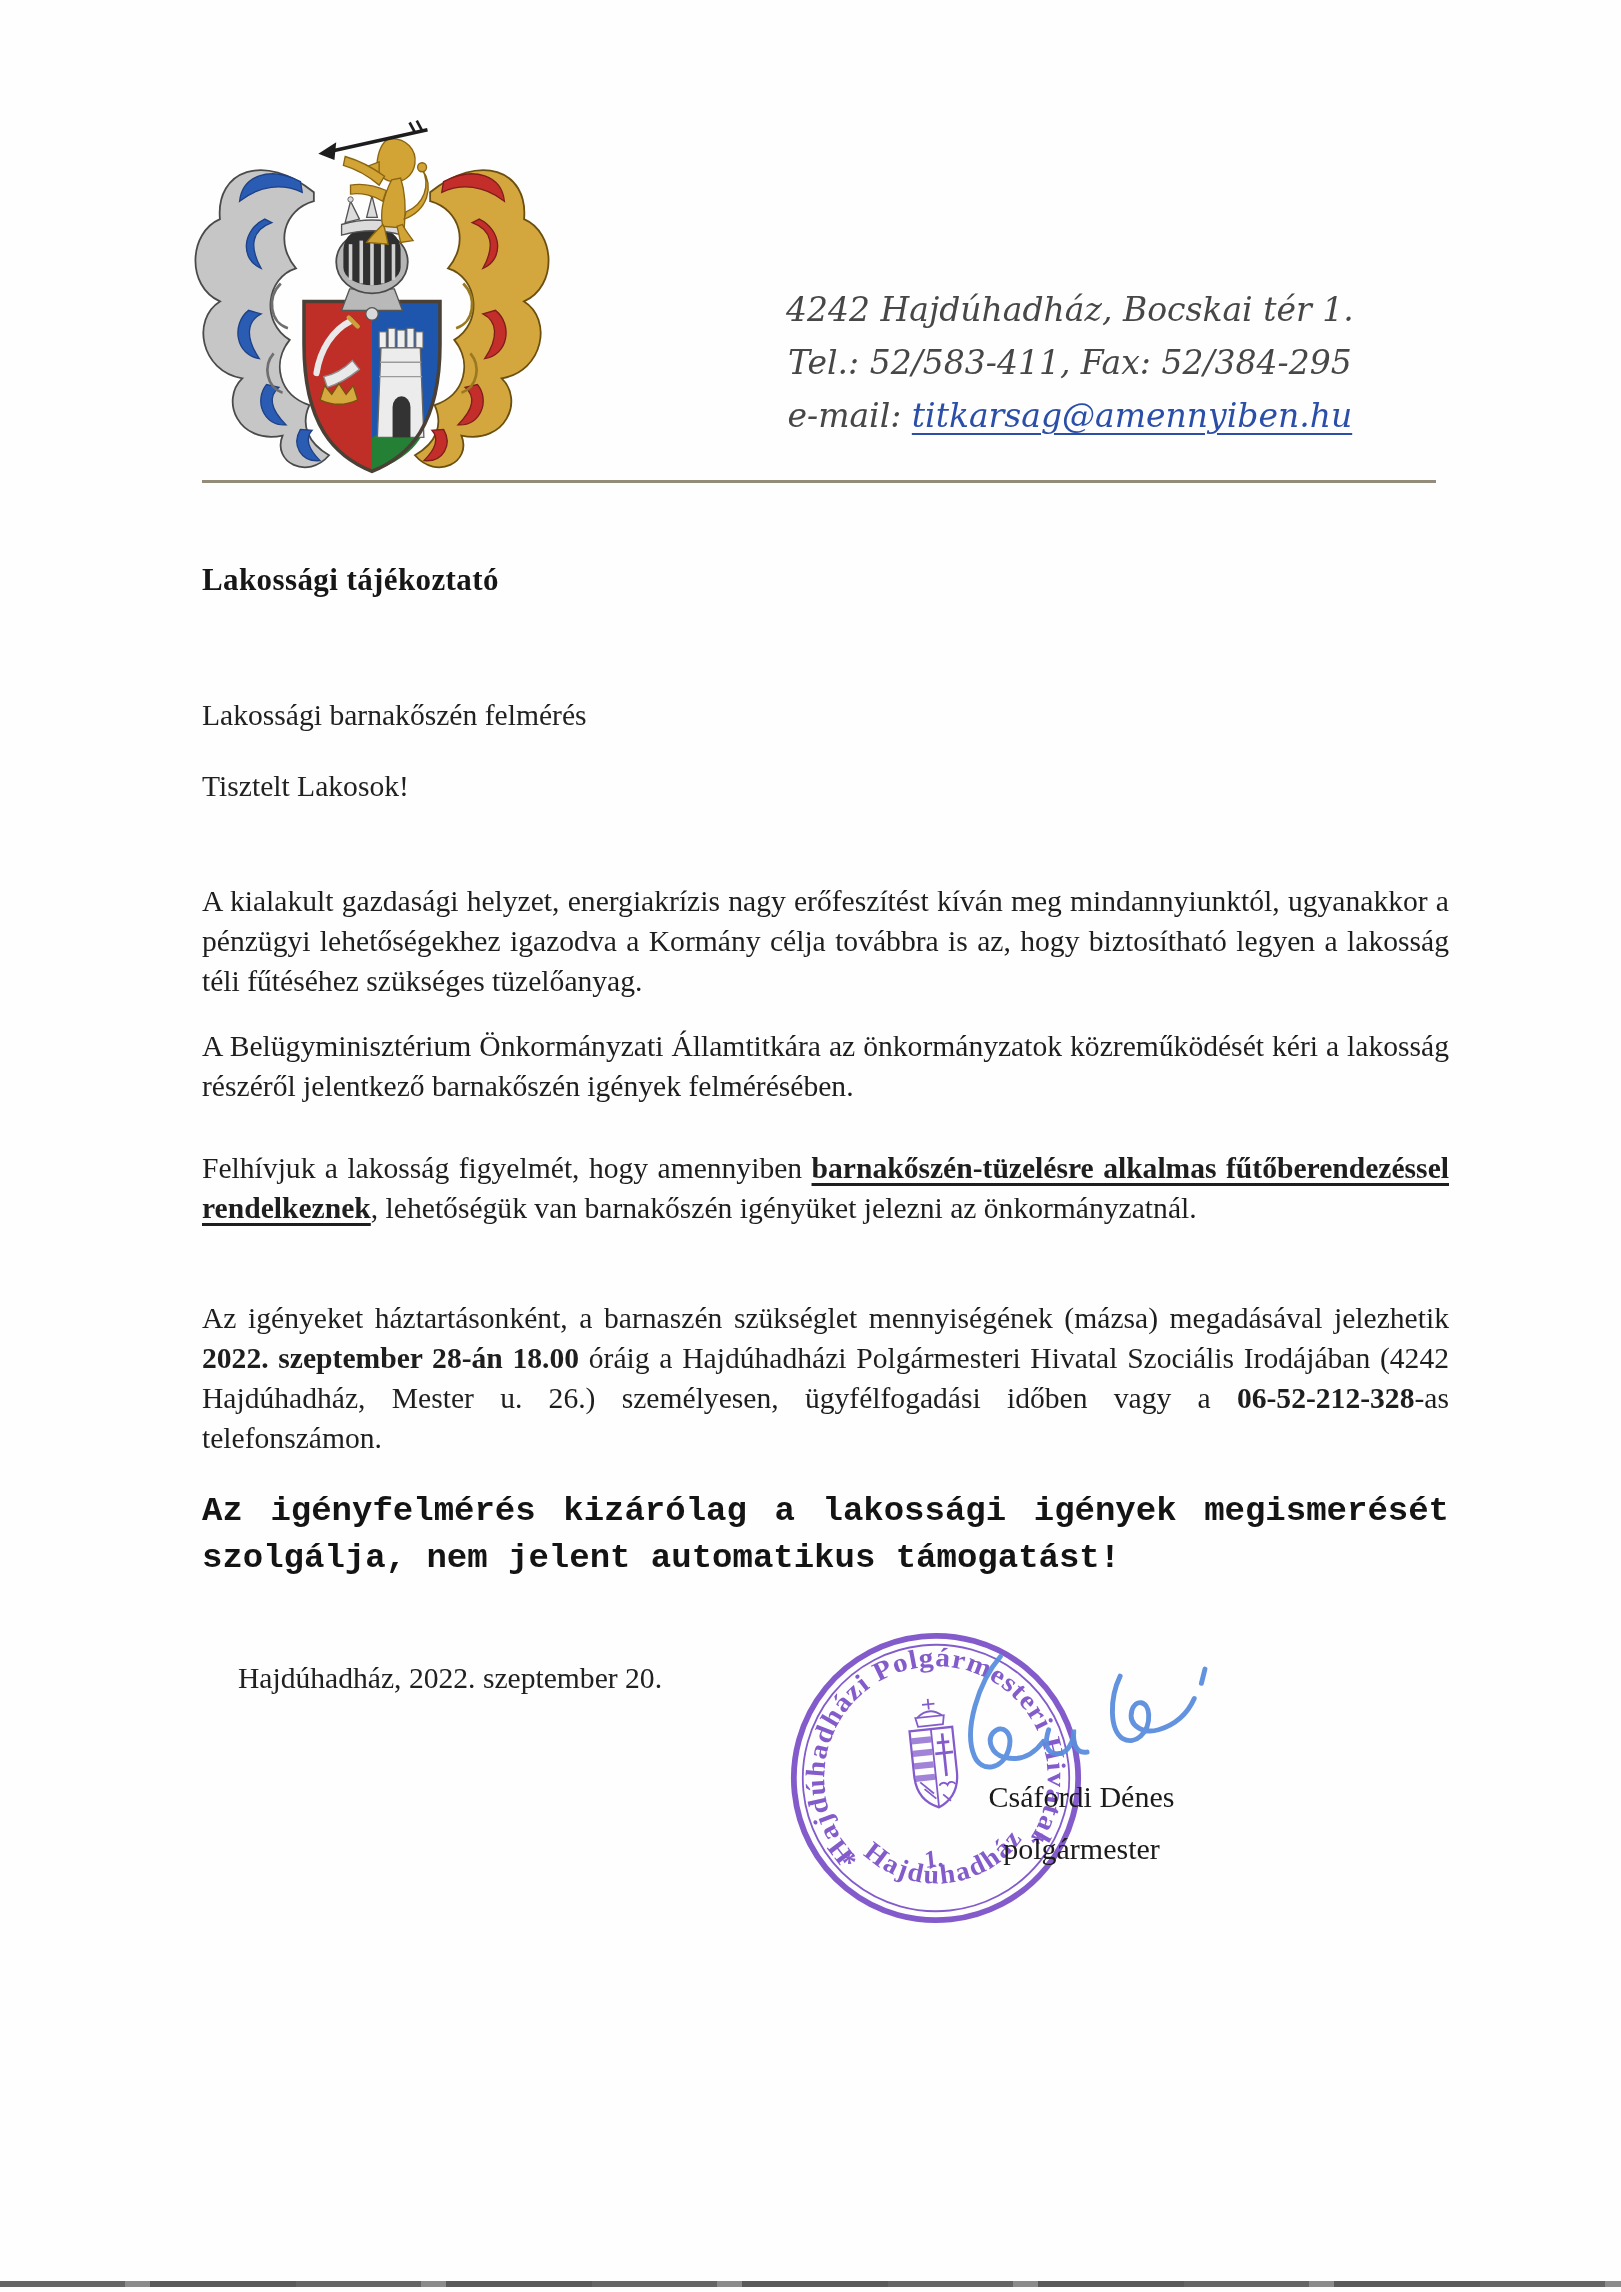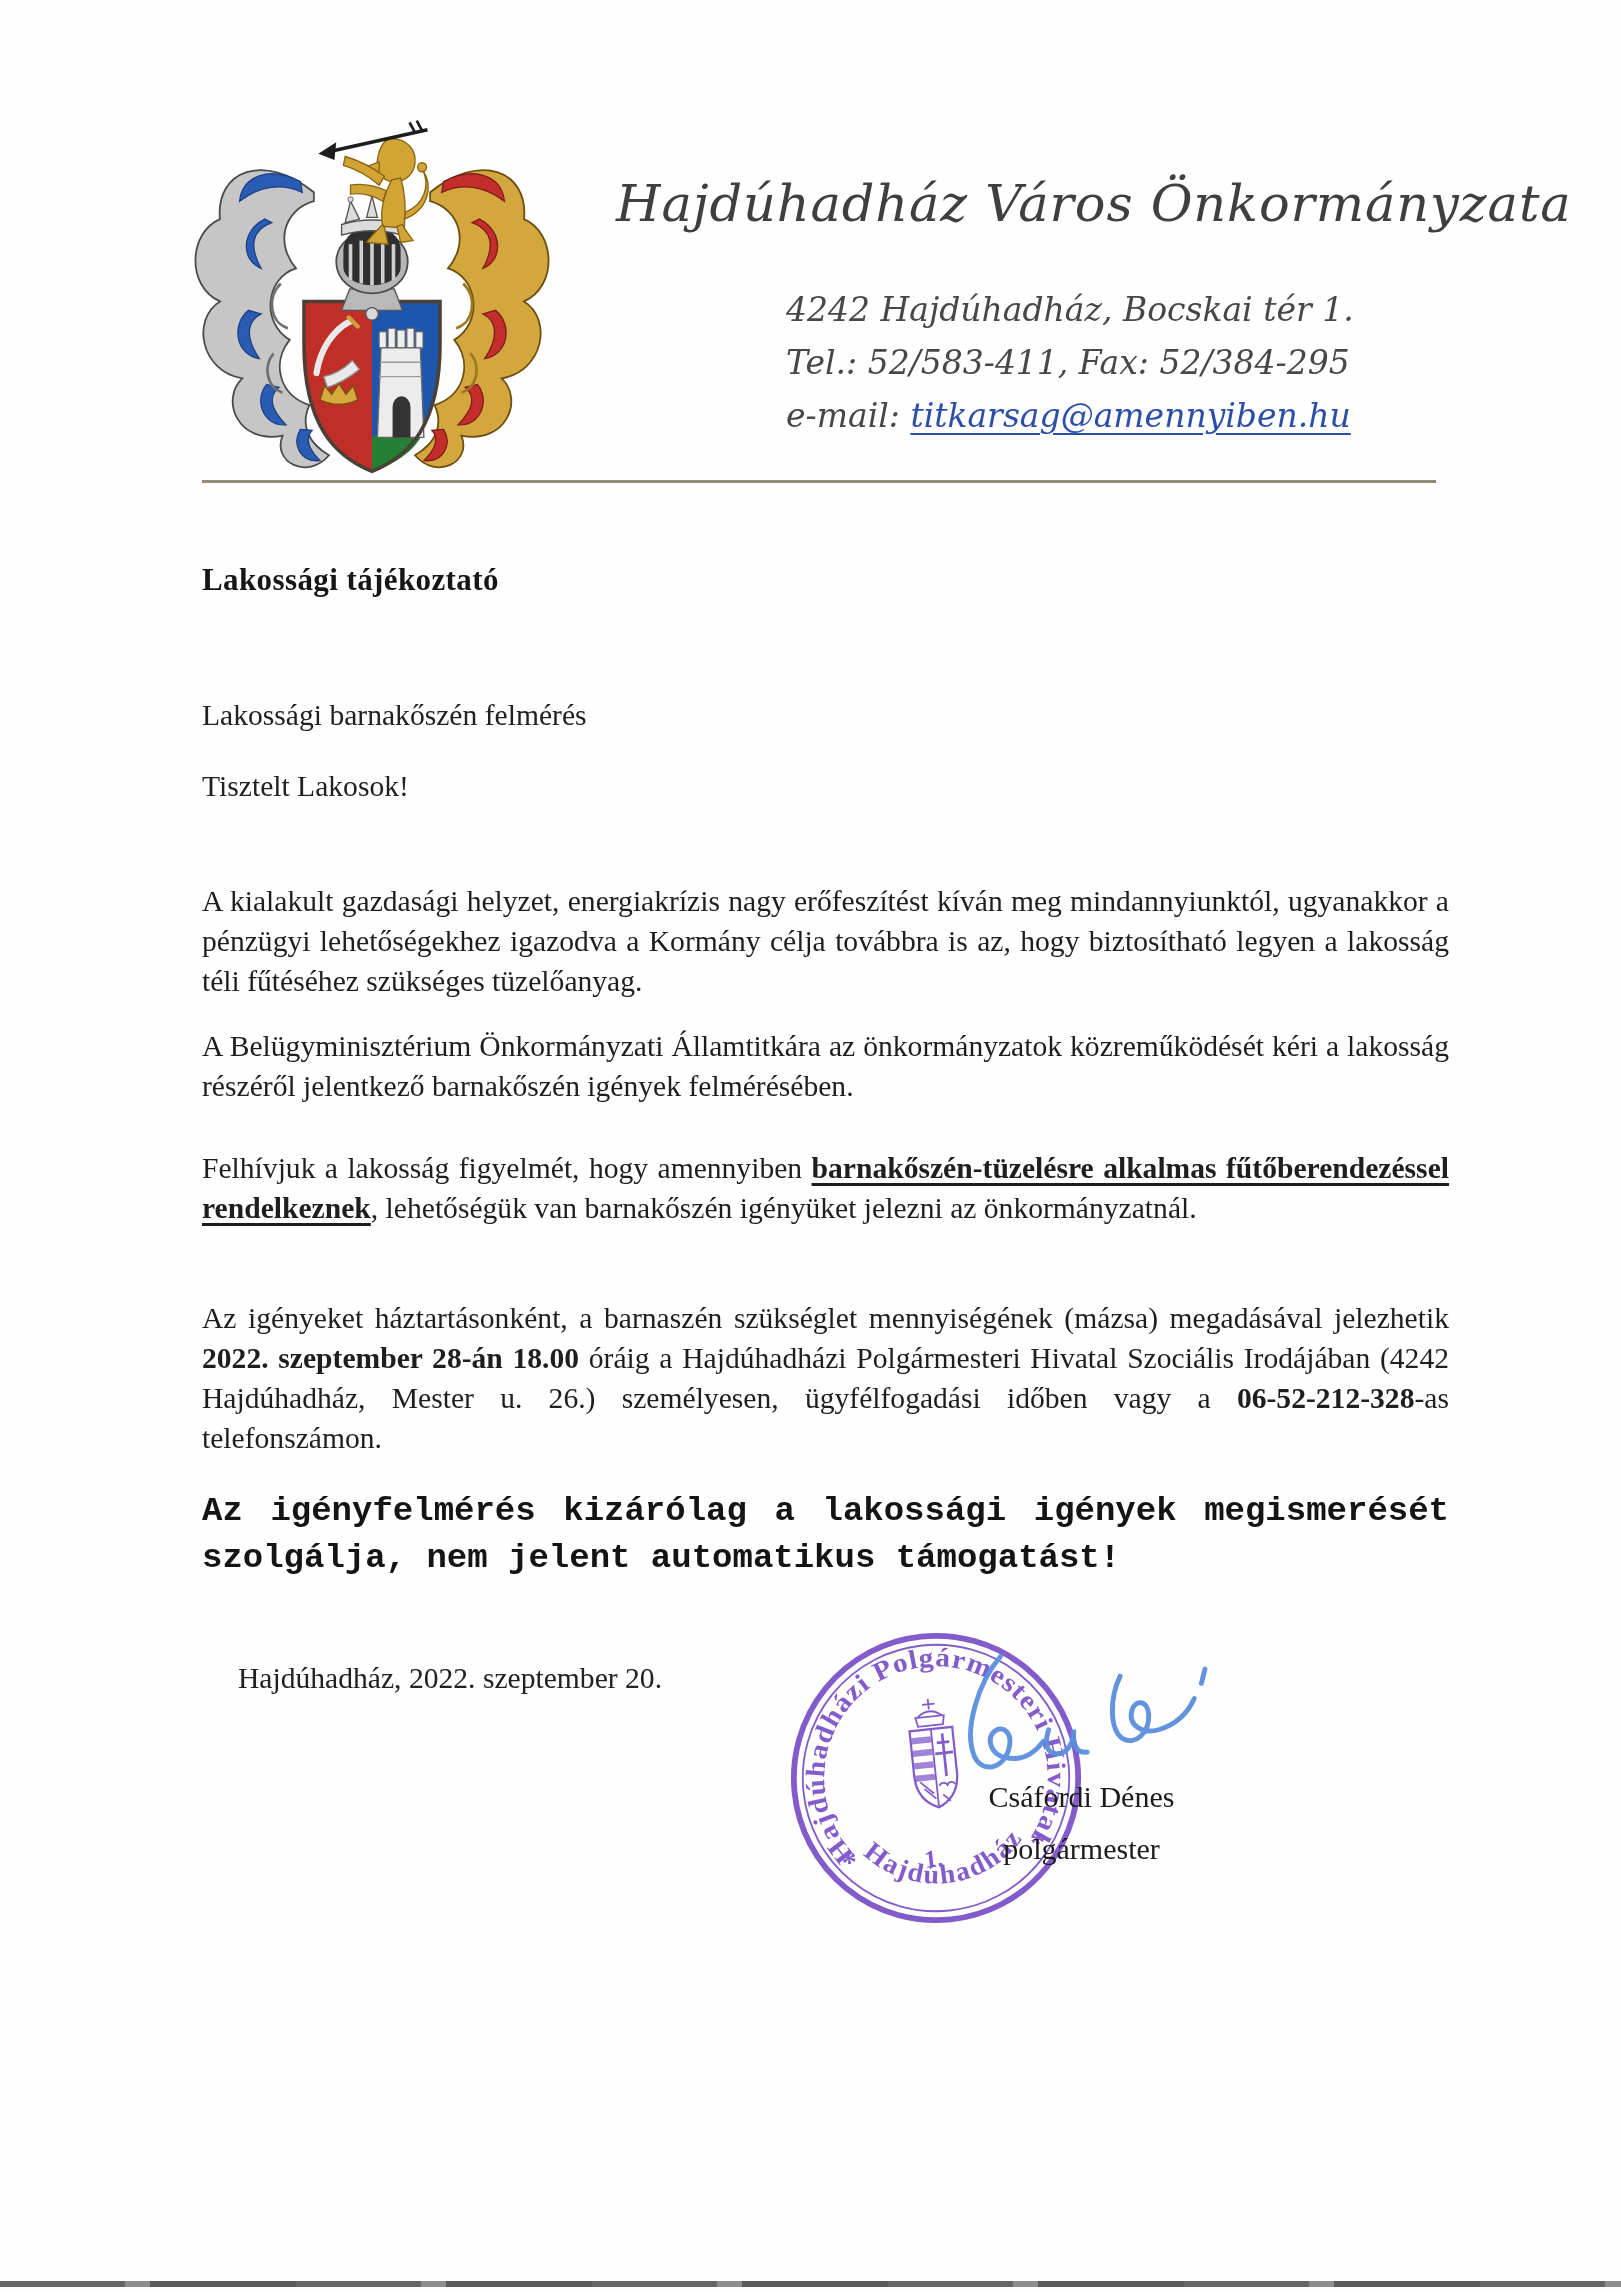--- a/index.html
+++ b/index.html
@@ -10,21 +10,21 @@
   .abs{position:absolute;}
 
   
   .org-name{
     left:616px;top:174px;width:815px;text-align:center;
     font-family:"DejaVu Serif",serif;font-style:italic;
     font-size:51px;color:#3f3f3f;letter-spacing:0.9px;white-space:nowrap;
   }
   .addr-block{
     left:786px;top:283px;font-family:"DejaVu Serif",serif;font-style:italic;
-    font-size:33px;line-height:53px;color:#474747;white-space:nowrap;
+    font-size:33px;line-height:53px;color:#474747;white-space:nowrap;text-align:center;
   }
   .email-link{color:#2b4ea8;text-decoration:underline;text-decoration-thickness:1.8px;text-underline-offset:6.3px;}
   .rule{left:202px;top:480px;width:1234px;height:2.7px;background:#948c7b;}
 
   
   .title{left:202px;top:562px;width:1240px;
     font-size:31px;font-weight:bold;color:#161616;letter-spacing:0.4px;}
   .subject{left:202px;top:699px;font-size:29.6px;}
   .greeting{left:202px;top:770px;font-size:29.6px;}
   .para{left:202px;width:1247px;font-size:29.6px;line-height:40px;
@@ -131,21 +131,20 @@
       <circle cx="286" cy="102" r="5"></circle>
       <g stroke="#1d1d1d" stroke-width="4" fill="#1d1d1d">
         <line x1="184" y1="84" x2="292" y2="60"></line>
         <polygon points="170,87 190,74 188,94" stroke="none"></polygon>
         <line x1="278" y1="63" x2="272" y2="52" stroke-width="3"></line>
         <line x1="286" y1="61" x2="280" y2="50" stroke-width="3"></line>
       </g>
     </g>
   </svg>
 
-  <div class="abs org-name">Hajdúhadház Város Önkormányzata</div>
   <div class="abs addr-block">
     <div>4242 Hajdúhadház, Bocskai tér 1.</div>
     <div>Tel.: 52/583-411, Fax: 52/384-295</div>
     <div><span>e-mail: </span><span class="email-link">titkarsag@amennyiben.hu</span></div>
   </div>
   <div class="abs rule"></div>
 
   <div class="abs title">Lakossági tájékoztató</div>
   <div class="abs subject">Lakossági barnakőszén felmérés</div>
   <div class="abs greeting">Tisztelt Lakosok!</div>

